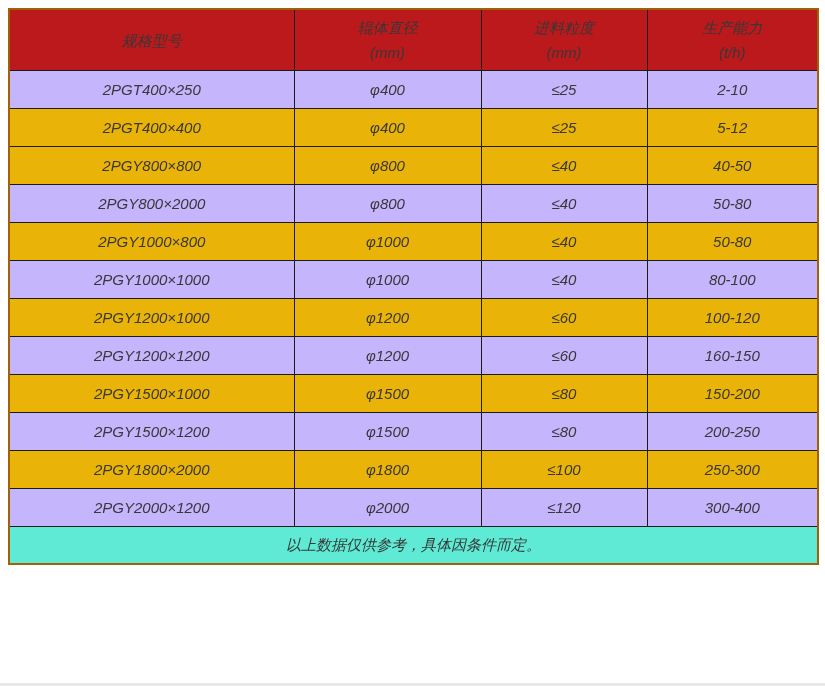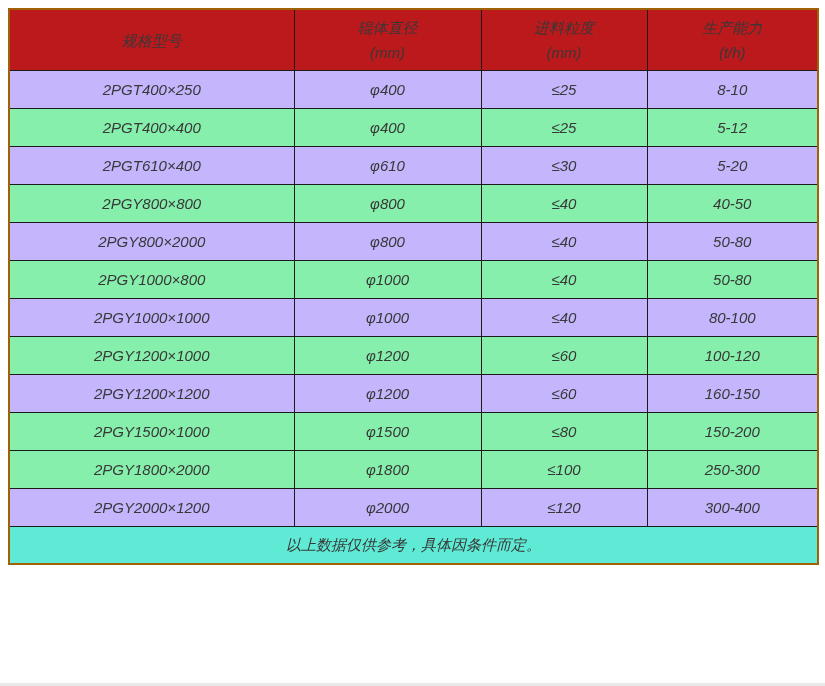--- a/index.html
+++ b/index.html
@@ -44,21 +44,21 @@
   thead th {
     background: #bb191c;
     color: #ffffff;
     font-weight: normal;
     height: 60px;
     border-bottom: 3px solid #7d1113;
     line-height: 25px;
   }
   thead th .unit { display: block; }
   tbody td { height: 37px; background: #c4b5fd; }
-  tbody tr.alt td { background: #86efac; }
+  tbody tr.alt td { background: #eab308; }
   td.model-col, th.model-col {
     text-align: left;
     padding-left: 6px;
   }
   tfoot td {
     height: 36px;
     background: #5eead4;
     text-align: center;
     font-size: 15px;
   }
@@ -100,33 +100,27 @@
             <span>生产能力</span>
             <span class="unit">(t/h)</span>
           </th>
         </tr>
       </thead>
       <tbody>
           <tr>
             <td class="model-col">2PGT400×250</td>
             <td>φ400</td>
             <td>≤25</td>
-            <td>8-10</td>
+            <td>2-10</td>
           </tr>
           <tr class="alt">
             <td class="model-col">2PGT400×400</td>
             <td>φ400</td>
             <td>≤25</td>
             <td>5-12</td>
-          </tr>
-          <tr>
-            <td class="model-col">2PGT610×400</td>
-            <td>φ610</td>
-            <td>≤30</td>
-            <td>5-20</td>
           </tr>
           <tr class="alt">
             <td class="model-col">2PGY800×800</td>
             <td>φ800</td>
             <td>≤40</td>
             <td>40-50</td>
           </tr>
           <tr>
             <td class="model-col">2PGY800×2000</td>
             <td>φ800</td>
@@ -156,20 +150,26 @@
             <td>φ1200</td>
             <td>≤60</td>
             <td>160-150</td>
           </tr>
           <tr class="alt">
             <td class="model-col">2PGY1500×1000</td>
             <td>φ1500</td>
             <td>≤80</td>
             <td>150-200</td>
           </tr>
+          <tr>
+            <td class="model-col">2PGY1500×1200</td>
+            <td>φ1500</td>
+            <td>≤80</td>
+            <td>200-250</td>
+          </tr>
           <tr class="alt">
             <td class="model-col">2PGY1800×2000</td>
             <td>φ1800</td>
             <td>≤100</td>
             <td>250-300</td>
           </tr>
           <tr>
             <td class="model-col">2PGY2000×1200</td>
             <td>φ2000</td>
             <td>≤120</td>

